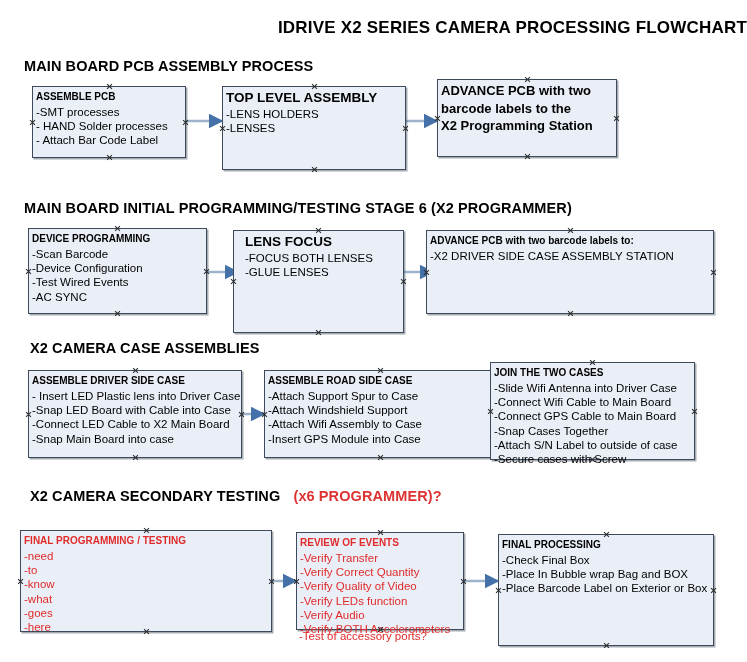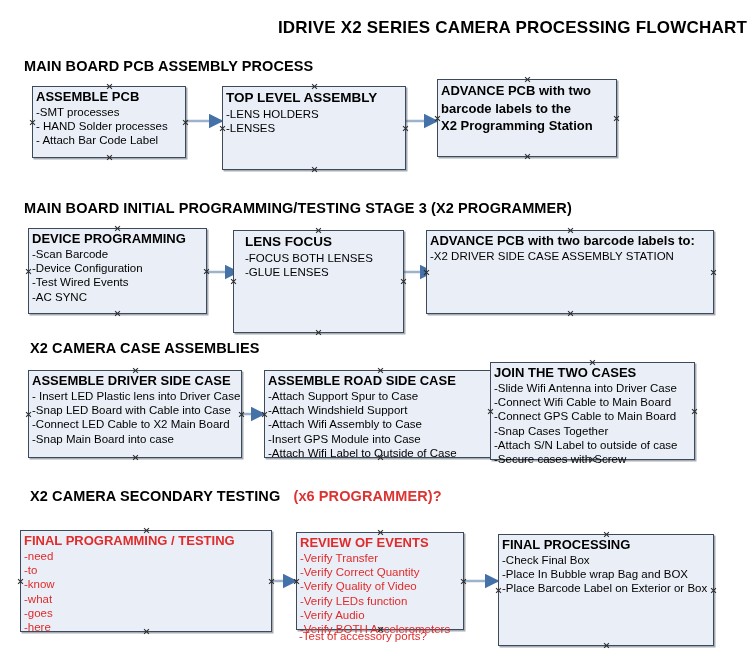--- a/index.html
+++ b/index.html
@@ -49,21 +49,21 @@
   .node {
     position: absolute;
     background: #eaeff7;
     border: 1.4px solid #3d4a5c;
     box-sizing: border-box;
     box-shadow: 1.5px 1.5px 0 rgba(60,70,85,0.45);
     overflow: visible;
   }
   .node .ntitle {
     font-weight: bold;
-    font-size: 13px;
+    font-size: 10px;
     line-height: 15px;
     padding: 2px 0 1px 3px;
     white-space: nowrap;
   }
   .node .nline {
     font-size: 11.5px;
     line-height: 14.2px;
     padding-left: 3px;
     white-space: nowrap;
   }
@@ -161,21 +161,21 @@
 <div class="node bold-body" style="left:437px; top:79px; width:180px; height:78px;">
   <div class="ntitle" style="font-size:13px;line-height:17px;">ADVANCE PCB with two</div>
   <div class="nline">barcode labels to the</div>
   <div class="nline"> X2 Programming Station</div>
   <span class="handle h-top"></span>
   <span class="handle h-bottom"></span>
   <span class="handle h-left"></span>
   <span class="handle h-right"></span>
 </div>
 
-<div class="section-head" style="left:24px; top:200px;">MAIN BOARD INITIAL PROGRAMMING/TESTING STAGE 3 (X2 PROGRAMMER)</div>
+<div class="section-head" style="left:24px; top:200px;">MAIN BOARD INITIAL PROGRAMMING/TESTING STAGE 6 (X2 PROGRAMMER)</div>
 
 <div class="node" style="left:28px; top:228px; width:179px; height:86px;">
   <div class="ntitle">DEVICE PROGRAMMING</div>
   <div class="nline">-Scan Barcode</div>
   <div class="nline">-Device Configuration</div>
   <div class="nline">-Test Wired Events</div>
   <div class="nline">-AC SYNC</div>
   <span class="handle h-top"></span>
   <span class="handle h-bottom"></span>
   <span class="handle h-left"></span>
@@ -214,21 +214,20 @@
   <span class="handle h-left"></span>
   <span class="handle h-right"></span>
 </div>
 
 <div class="node" style="left:264px; top:370px; width:232px; height:88px;">
   <div class="ntitle">ASSEMBLE ROAD SIDE CASE</div>
   <div class="nline">-Attach Support Spur to Case</div>
   <div class="nline">-Attach Windshield Support</div>
   <div class="nline">-Attach Wifi Assembly to Case</div>
   <div class="nline">-Insert GPS Module into Case</div>
-  <div class="nline">-Attach Wifi Label to Outside of Case</div>
   <span class="handle h-top"></span>
   <span class="handle h-bottom"></span>
   <span class="handle h-left"></span>
   <span class="handle h-right"></span>
 </div>
 
 <div class="node" style="left:490px; top:362px; width:205px; height:98px;">
   <div class="ntitle">JOIN THE TWO CASES</div>
   <div class="nline">-Slide Wifi Antenna into Driver Case</div>
   <div class="nline">-Connect Wifi Cable to Main Board</div>

